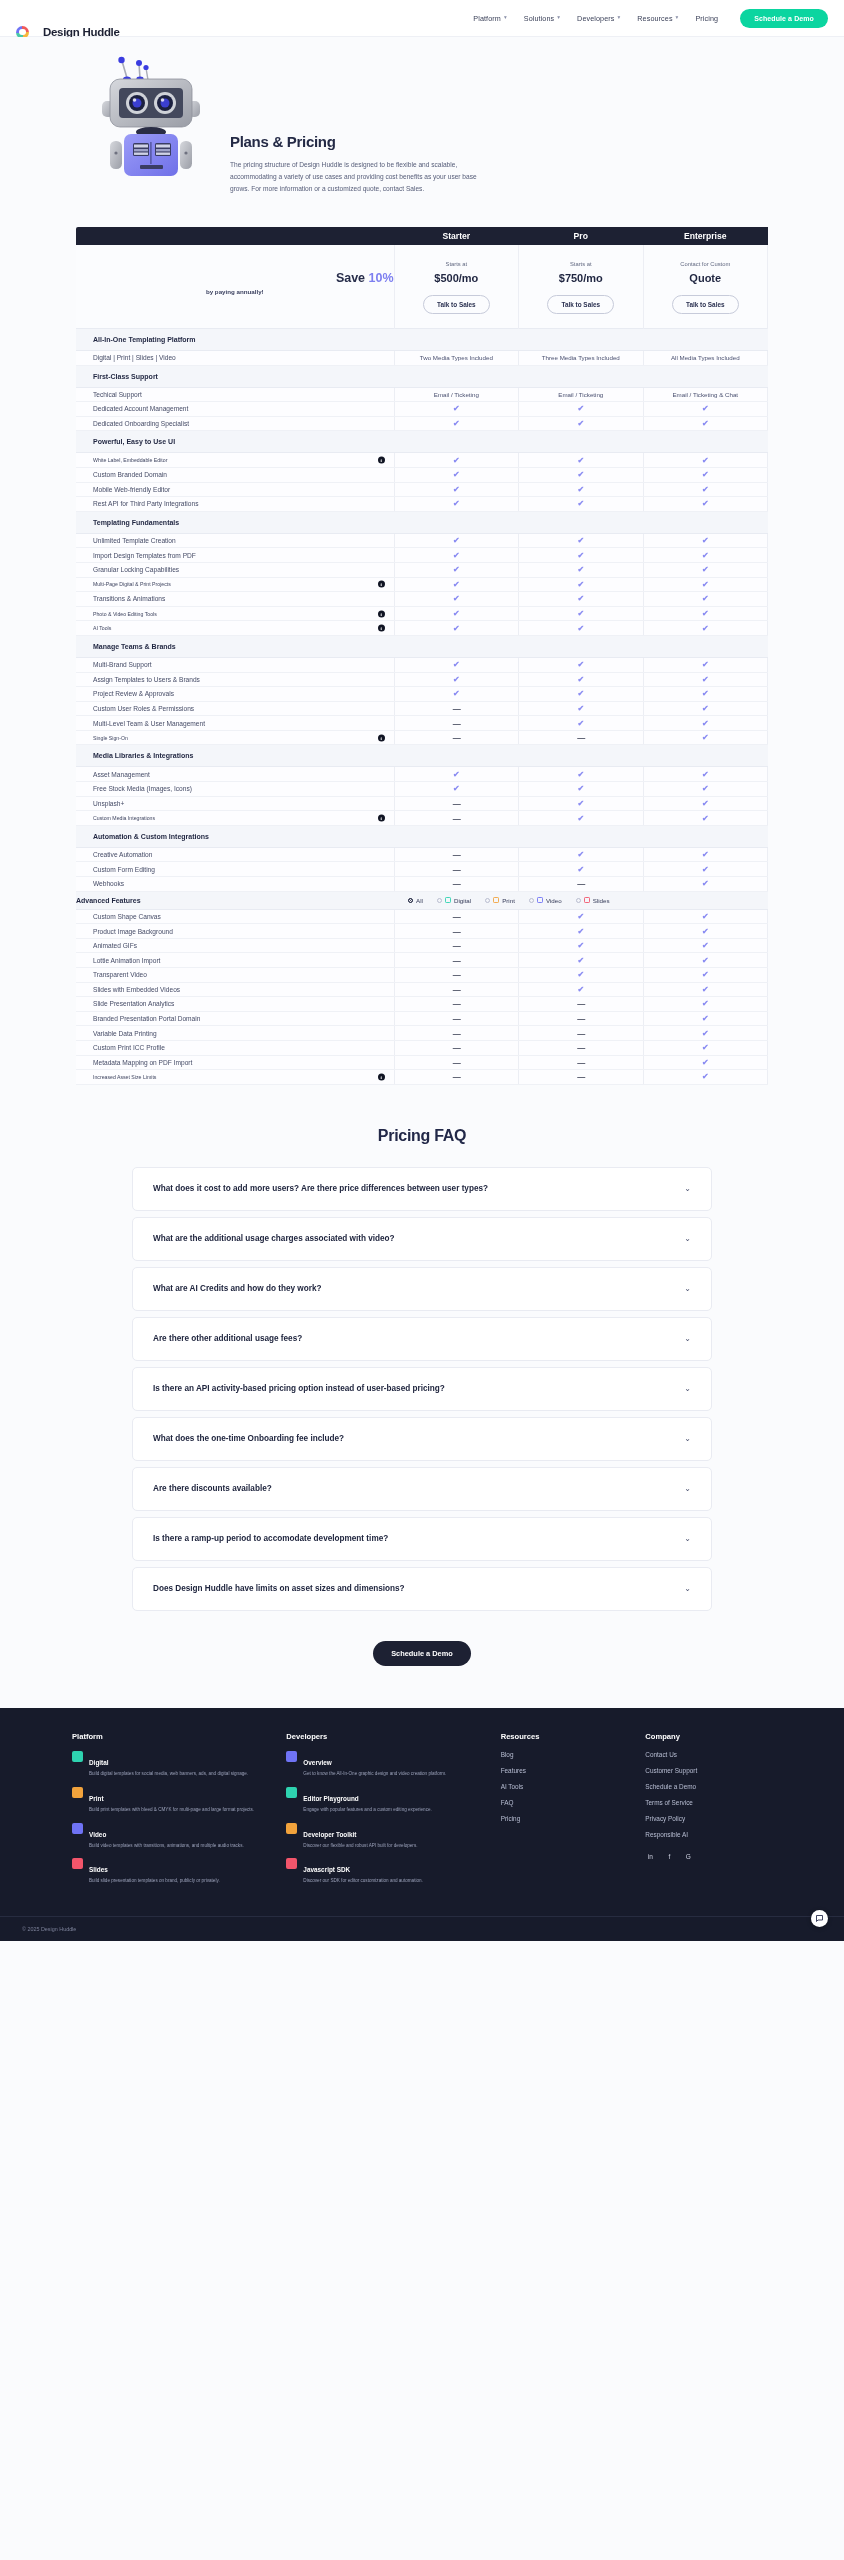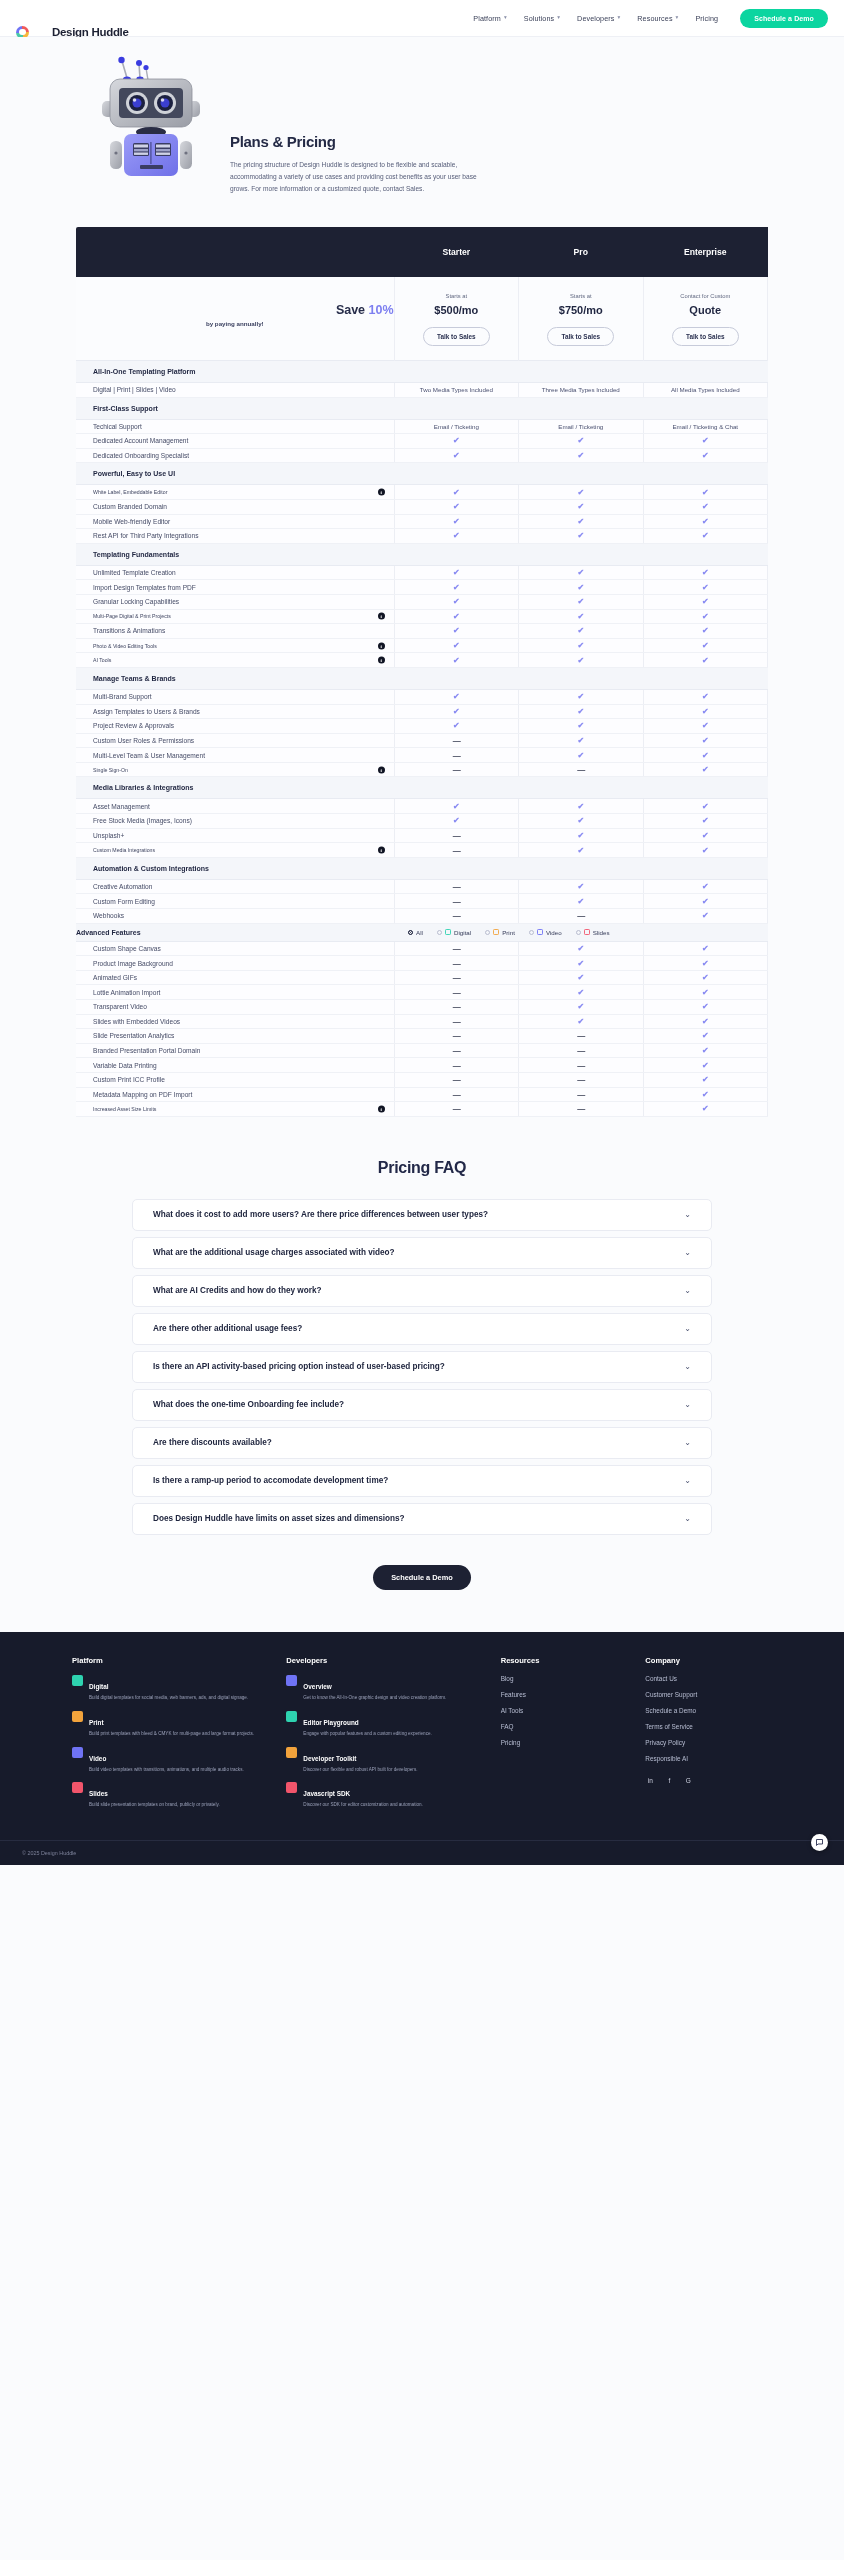--- a/index.html
+++ b/index.html
@@ -14,21 +14,21 @@
   
   .nav {
     height: 37px;
     background: #ffffff;
     display: flex;
     align-items: center;
     padding: 0 16px;
     border-bottom: 1px solid #eef0f5;
     position: relative;
   }
-  .brand { display: flex; gap: 23px; margin-top: 28px; }
+  .brand { display: flex; gap: 14px; margin-top: 28px; }
   .logo-mark {
     width: 13px; height: 13px; border-radius: 50%;
     background: conic-gradient(#f05a5a 0deg 90deg, #f5b63d 90deg 180deg, #4ac8a8 180deg 270deg, #6f73f5 270deg 360deg);
     position: relative;
   }
   .logo-mark::after {
     content: ""; position: absolute; inset: 3.2px;
     background: #fff; border-radius: 50%;
   }
   .brand-name { font-size: 11.5px; font-weight: bold; letter-spacing: -0.3px; color: #1c2033; }
@@ -57,21 +57,21 @@
   }
 
   
   .table-wrap { width: 692px; margin: 0 auto; }
   .ptable { width: 100%; border-collapse: collapse; table-layout: fixed; }
   .ptable col.c-feat { width: 46%; }
   .ptable col.c-tier { width: 18%; }
 
   .hdr-row th {
     background: #1d2133; color: #ffffff; font-size: 8.6px; font-weight: bold;
-    padding: 20px 0; text-align: center;
+    padding: 4px 0; text-align: center;
   }
   .hdr-row th.blank { background: #1d2133; }
   .hdr-row th:first-child { border-top-left-radius: 2px; }
 
   .price-cell {
     text-align: center; padding: 16px 0 14px; vertical-align: top;
     border-right: 1px solid #eceef4; background: #fbfcfe;
   }
   .starts-at { font-size: 5.8px; color: #616880; margin-bottom: 5px; }
   .price { font-size: 11px; font-weight: bold; color: #1f2540; }
@@ -122,21 +122,21 @@
   }
   .radio.on { border-color: #1f2540; background: #1f2540; box-shadow: inset 0 0 0 1px #fff; }
   .chip-ico { width: 6px; height: 6px; display: inline-block; }
 
   
   .faq-section { padding: 42px 0 30px; }
   .faq-title { text-align: center; font-size: 16px; font-weight: bold; color: #222848; letter-spacing: -0.3px; }
   .faq-list { width: 580px; margin: 22px auto 0; display: flex; flex-direction: column; gap: 6px; }
   .faq-item {
     background: #ffffff; border: 1px solid #e9ebf2; border-radius: 5px;
-    height: 32px; display: flex; align-items: center; padding: 0 20px;
+    height: 44px; display: flex; align-items: center; padding: 0 20px;
   }
   .faq-q { font-size: 8.2px; font-weight: bold; color: #20263f; }
   .faq-chev { margin-left: auto; font-size: 8px; color: #4c5371; }
 
   .cta-wrap { text-align: center; padding-bottom: 42px; }
   .cta-btn {
     display: inline-block; background: #1d2133; color: #fff;
     font-size: 7.4px; font-weight: bold; border-radius: 18px; padding: 8px 18px;
   }
 

